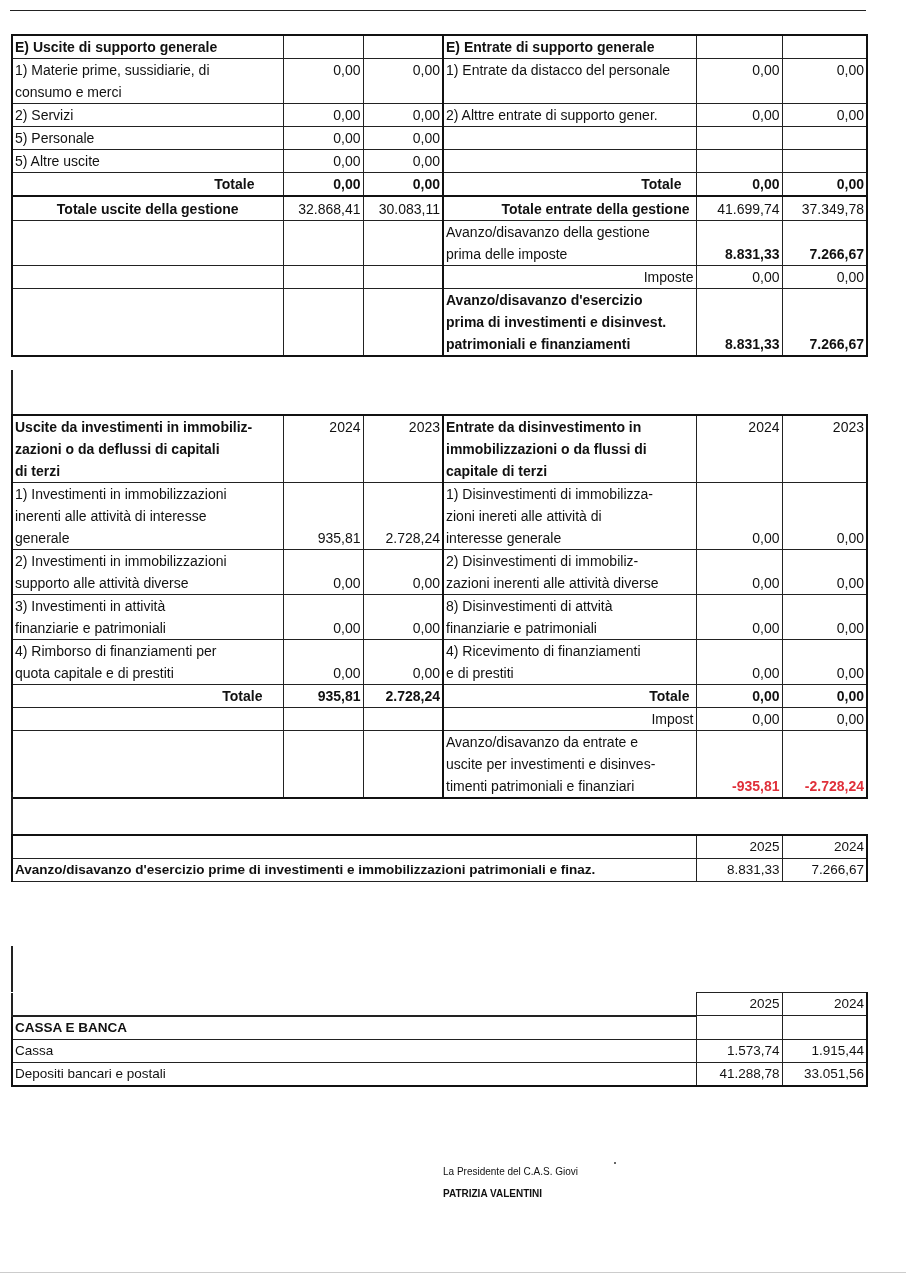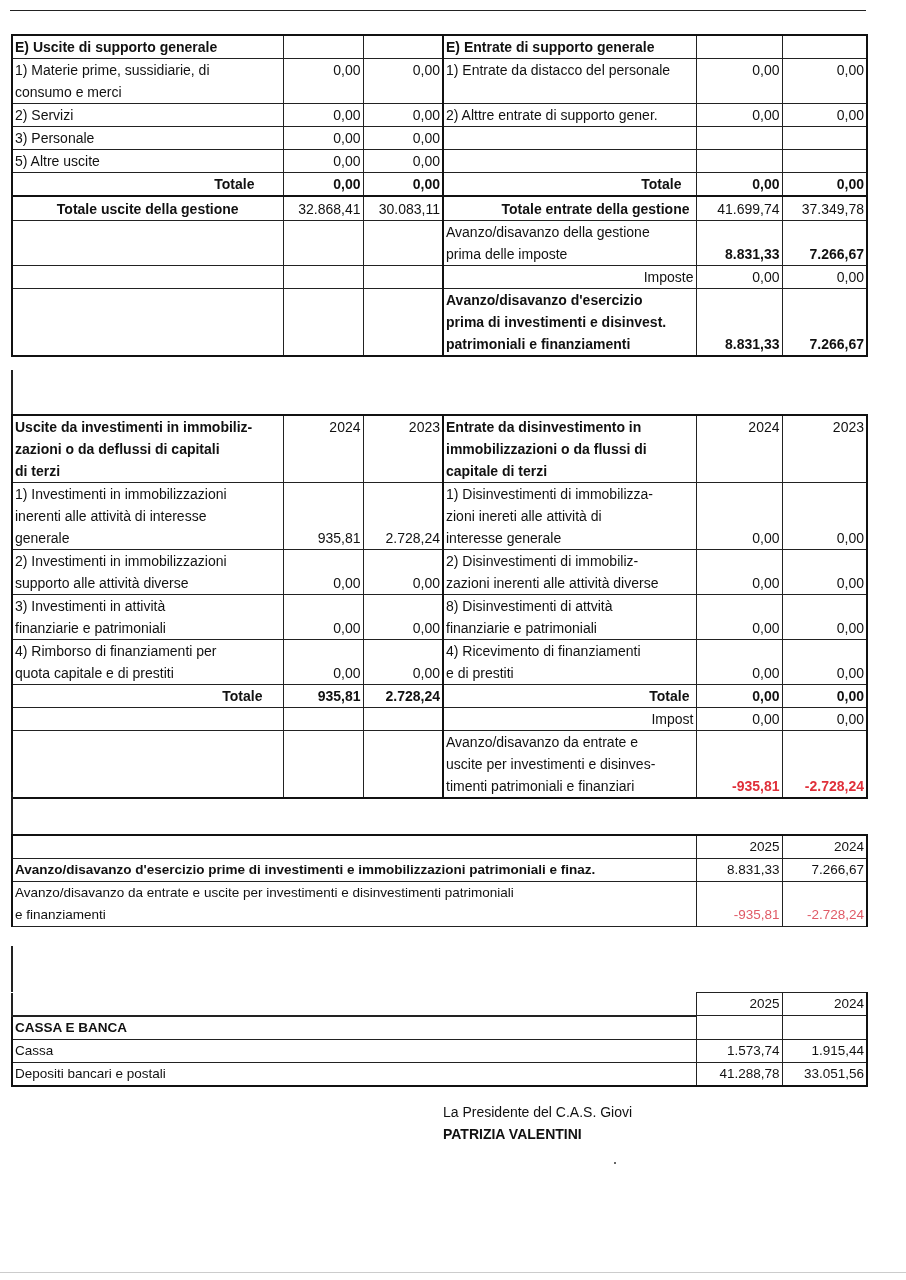--- a/index.html
+++ b/index.html
@@ -16,21 +16,21 @@
   .b { font-weight: bold; }
   .red { color: #e0303a; }
   .redlight { color: #e05a66; }
   .wrap { white-space: normal; }
   .thickR { border-right: 2px solid #111; }
   .thickL { border-left: 2px solid #111; }
   .thickT { border-top: 2px solid #111; }
   .thickB { border-bottom: 2px solid #111; }
   .nob { border: none; }
   .blank-band { position: absolute; border-left: 2px solid #222; border-right: none; }
-  .sig { position: absolute; left: 443px; top: 1101px; font-size: 14px; line-height: 22px; }
+  .sig { position: absolute; left: 443px; top: 1161px; font-size: 10px; line-height: 22px; }
   .sig .name { font-weight: bold; }
   .dot { position: absolute; left: 614px; top: 1162px; width: 2px; height: 2px; background: #333; border-radius: 1px; }
   .condensed td { font-size: 13.5px; margin-left: 44px; }
 </style>
 </head>
 <body>
 
 <div class="topline"></div>
 
 <table style="left:11px; top:34px; width:855px;">
@@ -64,21 +64,21 @@
   </tr>
   <tr style="height:22px">
     <td class="lbl thickL">2) Servizi</td>
     <td class="num">0,00</td>
     <td class="num thickR">0,00</td>
     <td class="lbl">2) Alttre entrate di supporto gener.</td>
     <td class="num">0,00</td>
     <td class="num thickR">0,00</td>
   </tr>
   <tr style="height:22px">
-    <td class="lbl thickL">3) Personale</td>
+    <td class="lbl thickL">5) Personale</td>
     <td class="num">0,00</td>
     <td class="num thickR">0,00</td>
     <td></td>
         <td></td>
         <td class="thickR"></td>
   </tr>
   <tr style="height:22px">
     <td class="lbl thickL">5) Altre uscite</td>
     <td class="num">0,00</td>
     <td class="num thickR">0,00</td>
@@ -265,28 +265,20 @@
       <tr style="height:22px">
     <td class="thickL thickT"></td>
     <td class="num thickT">2025</td>
     <td class="num thickR thickT">2024</td>
   </tr>
   <tr style="height:22px">
     <td class="lbl b thickL">Avanzo/disavanzo d'esercizio prime di investimenti e immobilizzazioni patrimoniali e finaz.</td>
     <td class="num">8.831,33</td>
     <td class="num thickR">7.266,67</td>
   </tr>
-  <tr style="height:44px">
-    <td class="lbl thickL">
-      <div>Avanzo/disavanzo da entrate e uscite per investimenti e disinvestimenti patrimoniali</div>
-      <div>e finanziamenti</div>
-    </td>
-    <td class="num redlight">-935,81</td>
-    <td class="num redlight thickR">-2.728,24</td>
-  </tr>
 </tbody>
   </table>
 
 <div class="blank-band" style="left:11px; top:946px; height:46px;"></div>
 
 <table class="condensed" style="left:11px; top:992px; width:855px;">
   <colgroup>
     <col style="width:684px">
       <col style="width:86px">
       <col style="width:85px">

